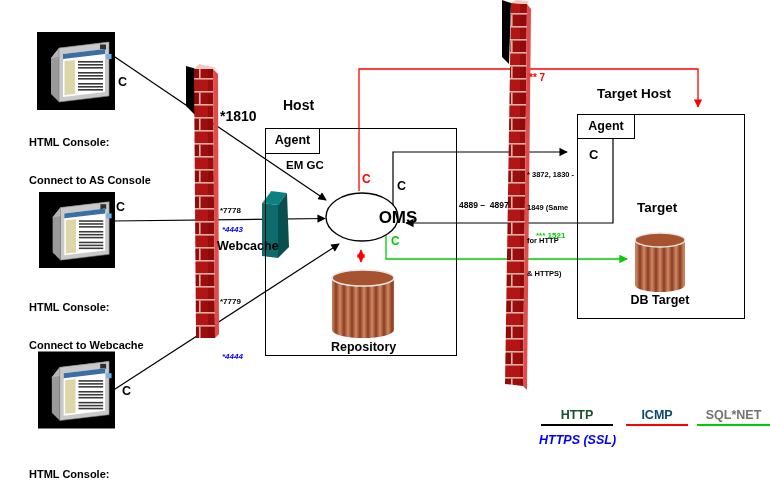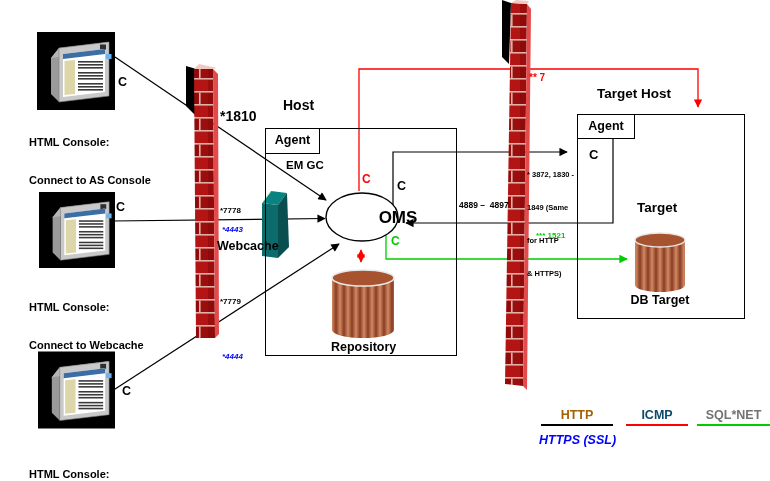--- a/index.html
+++ b/index.html
@@ -178,18 +178,18 @@
     <div>1849 (Same</div>
     <div>for HTTP</div>
     <div>&amp; HTTPS)</div>
   </div>
 
   <div class="abs lbl" style="left:597px;top:86px;font-size:13.5px;">Target Host</div>
   <div class="abs lbl" style="left:589px;top:148px;font-size:13px;">C</div>
   <div class="abs lbl" style="left:637px;top:200px;font-size:13.5px;">Target</div>
   <div class="abs lbl" style="left:620px;top:293px;width:80px;text-align:center;font-size:12.5px;">DB Target</div>
 
-  <div class="abs legend-item" style="left:541px;top:408px;width:72px;color:#a16207;border-color:#000;">HTTP</div>
+  <div class="abs legend-item" style="left:541px;top:408px;width:72px;color:#14532d;border-color:#000;">HTTP</div>
   <div class="abs legend-item" style="left:626px;top:408px;width:62px;color:#0c4a6e;border-color:#ff0000;">ICMP</div>
   <div class="abs legend-item" style="left:697px;top:408px;width:73px;color:#737373;border-color:#00cc00;">SQL*NET</div>
   <div class="abs lbl blue" style="left:539px;top:433px;font-size:12.5px;">HTTPS (SSL)</div>
 
 </div>
 
 </body></html>

